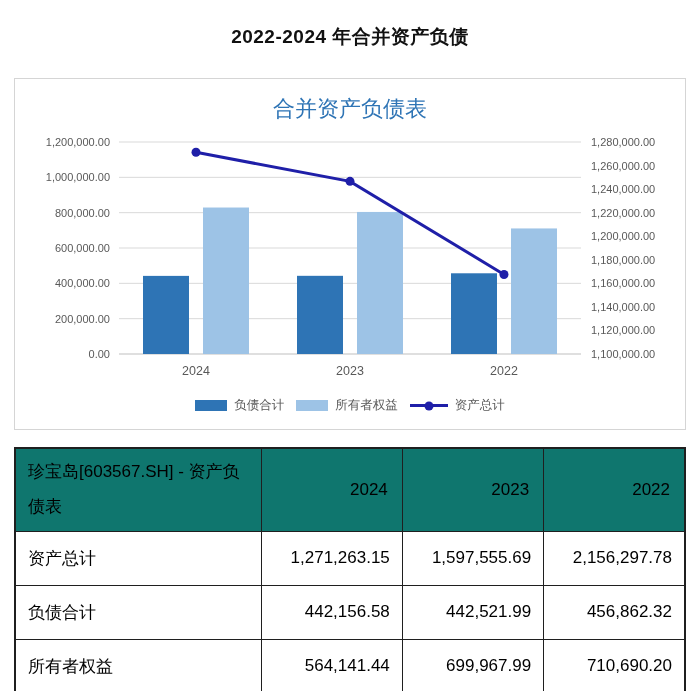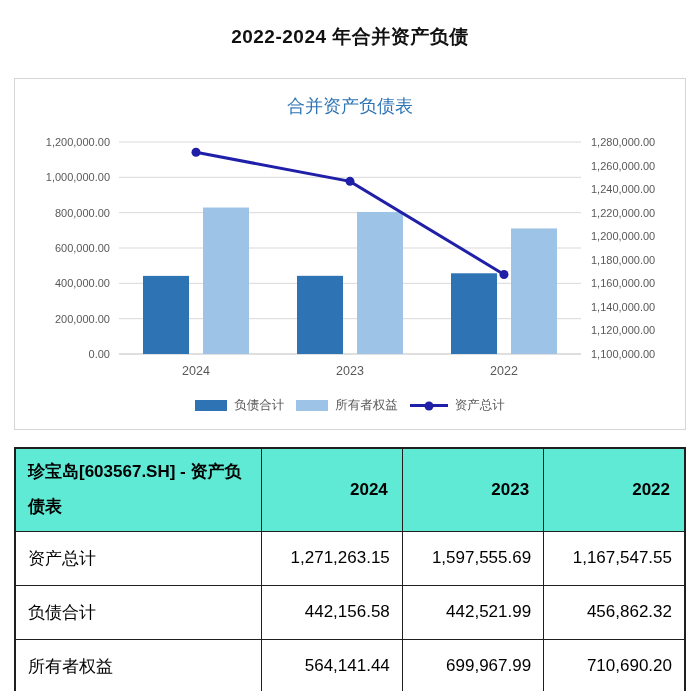--- a/index.html
+++ b/index.html
@@ -24,21 +24,21 @@
     width: 672px;
     height: 352px;
     margin: 28px 14px 0 14px;
     border: 1px solid #d5d5d5;
     background: #fff;
   }
   .chart-title {
     position: absolute;
     top: 15px; left: 0; right: 0;
     text-align: center;
-    font-size: 18px;
+    font-size: 22px;
     font-weight: normal;
   }
   svg.chart {
     position: absolute;
     top: 0; left: 0;
     width: 670px; height: 350px;
   }
   .tick { font-size: 11px; fill: #595959; }
   .cat  { font-size: 12.5px; fill: #595959; }
   .legend {
@@ -62,22 +62,22 @@
   table.data-table {
     width: 672px;
     margin: 17px 14px 0 14px;
     border-collapse: collapse;
     table-layout: fixed;
     font-size: 17px;
   }
   .data-table th, .data-table td { border: 1.5px solid #1f1f1f; }
   .data-table { border: 2px solid #1f1f1f; }
   .data-table thead th {
-    background: #5eead4;
-    font-weight: bold;
+    background: #0f766e;
+    font-weight: normal;
     color: #000;
   }
   th.title-cell {
     width: 246px;
     text-align: left;
     padding: 6px 12px;
     line-height: 2.05;
     vertical-align: middle;
   }
   th.year-cell {
@@ -167,21 +167,21 @@
       <th class="year-cell">2024</th>
       <th class="year-cell">2023</th>
       <th class="year-cell">2022</th>
     </tr>
   </thead>
   <tbody>
     <tr>
       <td class="row-label">资产总计</td>
       <td class="num-cell">1,271,263.15</td>
       <td class="num-cell">1,597,555.69</td>
-      <td class="num-cell">1,167,547.55</td>
+      <td class="num-cell">2,156,297.78</td>
     </tr>
     <tr>
       <td class="row-label">负债合计</td>
       <td class="num-cell">442,156.58</td>
       <td class="num-cell">442,521.99</td>
       <td class="num-cell">456,862.32</td>
     </tr>
     <tr>
       <td class="row-label">所有者权益</td>
       <td class="num-cell">564,141.44</td>

